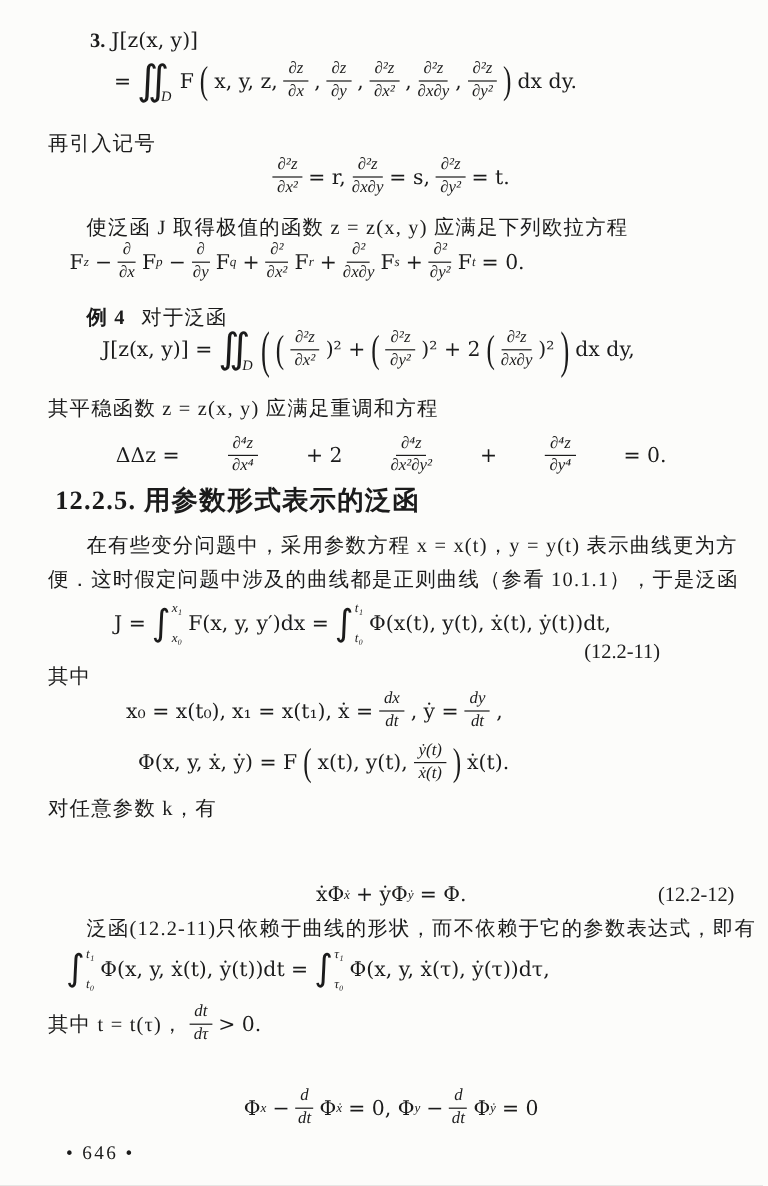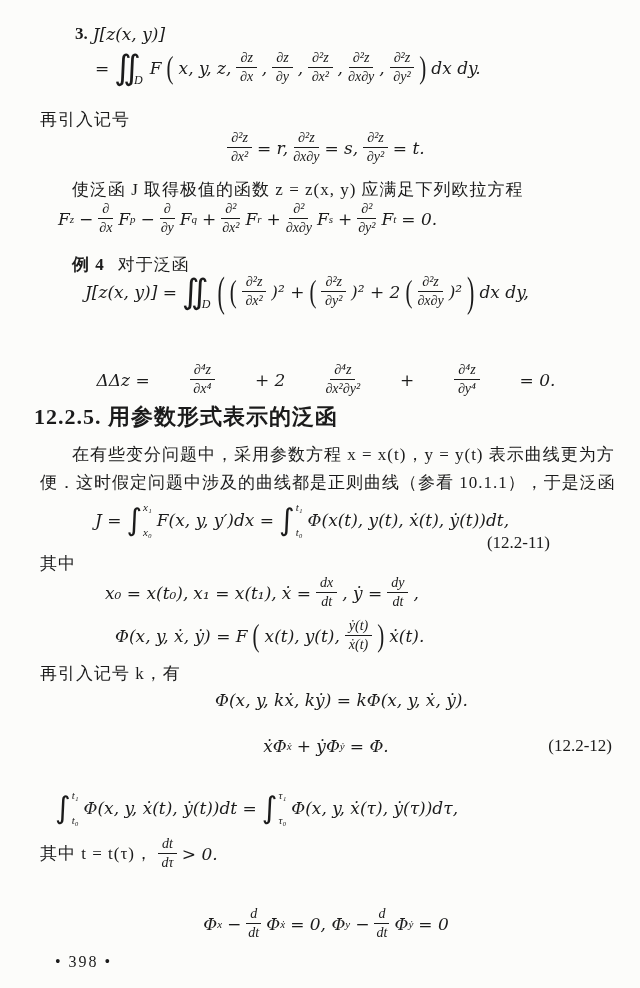--- a/index.html
+++ b/index.html
@@ -5,21 +5,21 @@
   html,body{margin:0;padding:0;background:#d8d8d4;}
   .page{
     position:relative;width:640px;height:988px;margin:0 auto;
     background:#fcfcfa;color:#1b1b1b;overflow:hidden;
     font-family:"Liberation Serif","DejaVu Serif",serif;
     font-size:17px;
   }
   .abs{position:absolute;}
   .fl{display:flex;align-items:center;column-gap:5px;white-space:nowrap;}
   .ctr{left:40px;right:28px;justify-content:center;}
-  .m{font-style:italic;font-family:"DejaVu Serif","Liberation Serif",serif;}
+  .m{font-family:"DejaVu Serif","Liberation Serif",serif;}
   .b{font-weight:bold;font-style:normal;}
   .cn{font-style:normal;letter-spacing:1px;}
   sub{font-size:11px;line-height:0;font-style:italic;}
   .grp{white-space:nowrap;display:inline-flex;align-items:center;}
   .frac{display:inline-flex;flex-direction:column;align-items:center;
         font-size:14px;line-height:1.15;font-style:italic;}
   .frac .num{border-bottom:1.5px solid #1b1b1b;padding:0 4px 1px;display:block;}
   .frac .den{padding-top:1px;display:block;}
   .int{font-size:30px;font-family:"DejaVu Sans",sans-serif;font-style:normal;
        line-height:.9;font-weight:400;}
@@ -186,41 +186,42 @@
     <span class="bp">(</span>
     <span class="frac">
         <span class="num">∂²z</span>
         <span class="den">∂x∂y</span>
       </span>
     <span class="m">)²</span>
     <span class="bp2">)</span>
     <span class="m">dx dy,</span>
   </div>
 
+  <div class="abs cn" style="top:329px;left:40px;">其平稳函数 z = z(x, y) 应满足重调和方程</div>
 
   <div class="abs fl ctr" style="top:362px;gap:40px;">
     <span class="m">ΔΔz =</span>
     <span class="frac">
         <span class="num">∂⁴z</span>
         <span class="den">∂x⁴</span>
       </span>
     <span class="m">+ 2</span>
     <span class="frac">
         <span class="num">∂⁴z</span>
         <span class="den">∂x²∂y²</span>
       </span>
     <span class="m">+</span>
     <span class="frac">
         <span class="num">∂⁴z</span>
         <span class="den">∂y⁴</span>
       </span>
     <span class="m">= 0.</span>
   </div>
 
-  <div class="abs heading" style="top:402px;left:34px;">12.2.5. 用参数形式表示的泛函</div>
+  <div class="abs heading" style="top:402px;left:46px;">12.2.5. 用参数形式表示的泛函</div>
 
   <div class="abs cn" style="top:443px;left:72px;font-family:Liberation Serif, serif;">在有些变分问题中，采用参数方程 x = x(t)，y = y(t) 表示曲线更为方</div>
   <div class="abs cn" style="top:471px;left:40px;">便．这时假定问题中涉及的曲线都是正则曲线（参看 10.1.1），于是泛函</div>
 
   <div class="abs fl" style="top:500px;left:95px;">
     <span class="m">J =</span>
     <span class="grp">
       <span class="int">∫</span>
       <span class="ilims">
           <span>x₁</span>
@@ -263,38 +264,38 @@
     <span class="m">x(t),</span>
     <span class="m">y(t),</span>
     <span class="frac">
         <span class="num">ẏ(t)</span>
         <span class="den">ẋ(t)</span>
       </span>
     <span class="bp">)</span>
     <span class="m">ẋ(t).</span>
   </div>
 
-  <div class="abs cn" style="top:662px;left:40px;">再引入记号 k，有</div>
-
-  <div class="abs m" style="top:690px;left:215px;">Φ(x, y, kẋ, kẏ) = kΦ(x, y, ẋ, ẏ).</div>
+  <div class="abs cn" style="top:662px;left:40px;">对任意参数 k，有</div>
+
 
 
   <div class="abs fl ctr" style="top:736px;">
     <span class="grp">
         <span class="m">ẋΦ</span>
         <sub>ẋ</sub>
       </span>
     <span class="grp">
         <span class="m">+ ẏΦ</span>
         <sub>ẏ</sub>
       </span>
     <span class="m">= Φ.</span>
   </div>
   <div class="abs tagnum" style="top:736px;right:28px;">(12.2-12)</div>
 
+  <div class="abs cn" style="top:762px;left:72px;">泛函(12.2-11)只依赖于曲线的形状，而不依赖于它的参数表达式，即有</div>
 
   <div class="abs fl" style="top:788px;left:55px;">
     <span class="grp">
       <span class="int">∫</span>
       <span class="ilims">
           <span>t₁</span>
           <span>t₀</span>
         </span>
     </span>
     <span class="m">Φ(x, y, ẋ(t), ẏ(t))dt =</span>
@@ -341,15 +342,15 @@
         <span class="num">d</span>
         <span class="den">dt</span>
       </span>
     <span class="grp">
         <span class="m">Φ</span>
         <sub>ẏ</sub>
       </span>
     <span class="m">= 0</span>
   </div>
 
-  <div class="abs footer" style="top:953px;left:55px;">• 398 •</div>
+  <div class="abs footer" style="top:953px;left:55px;">• 646 •</div>
 
 </div>
 
 </body></html>

